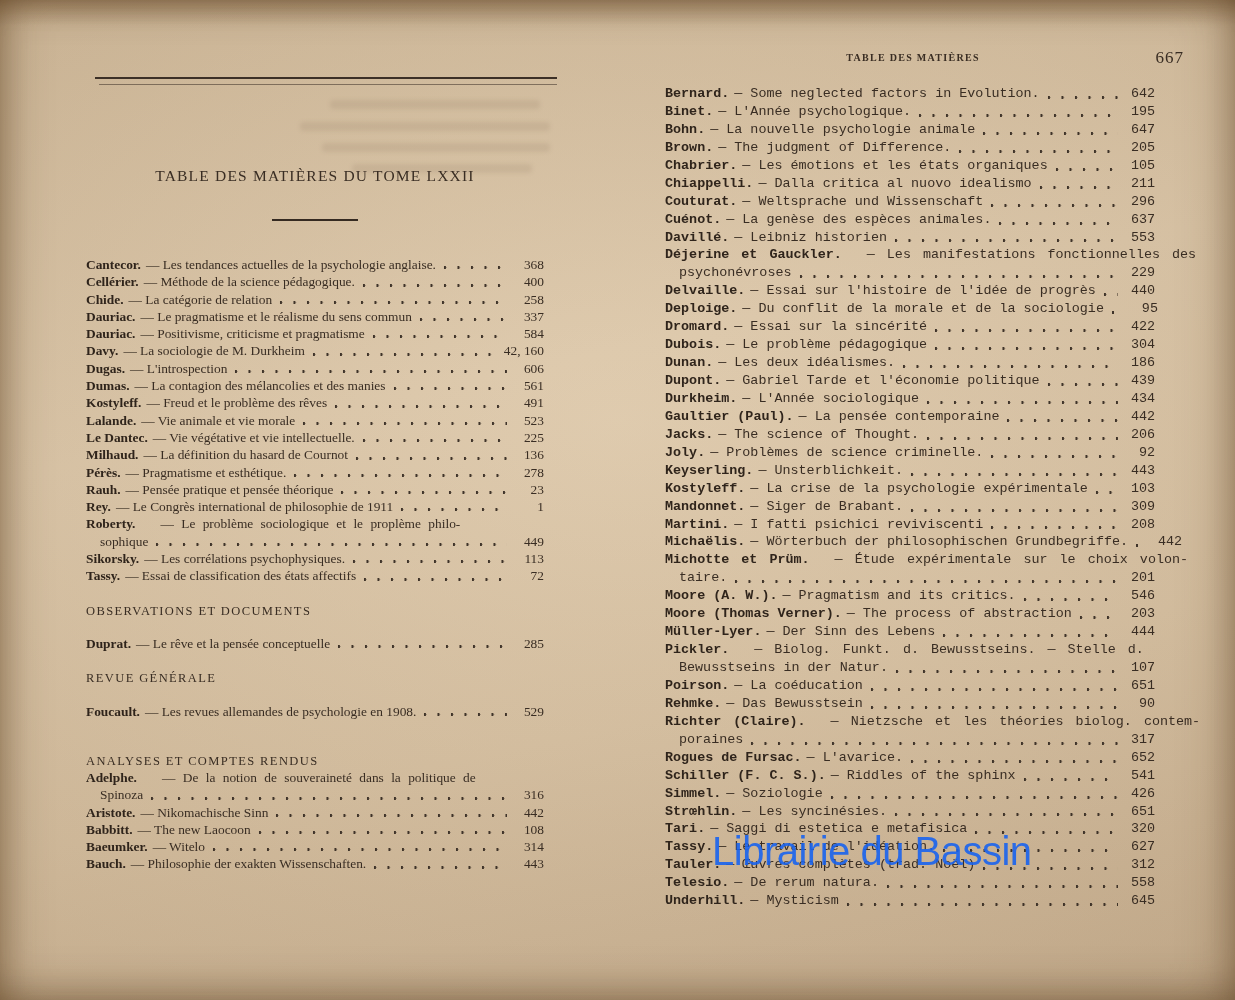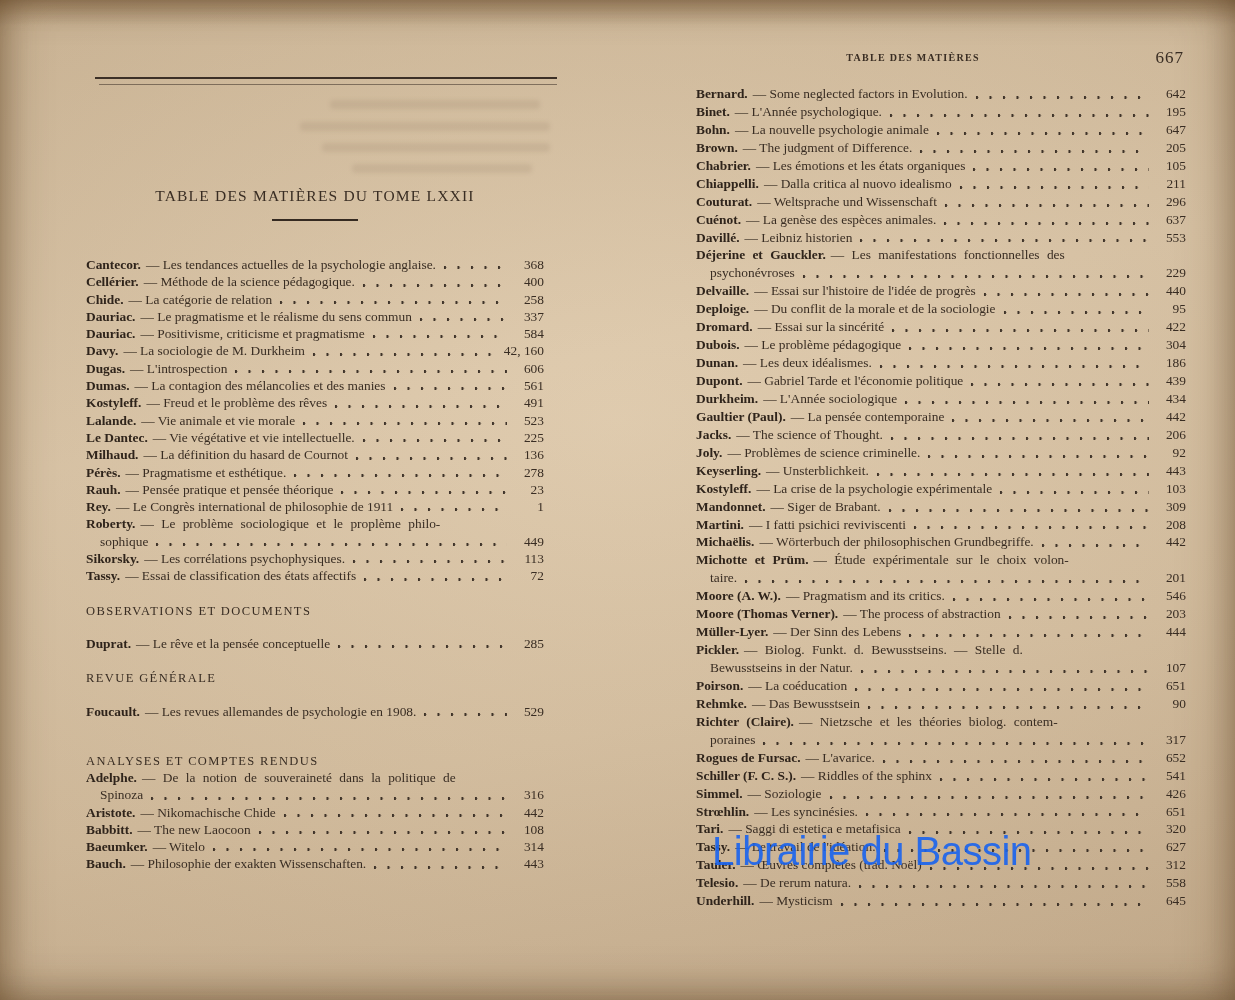--- a/index.html
+++ b/index.html
@@ -23,50 +23,50 @@
 
   
   .rule-top-a{position:absolute;left:95px;top:77px;width:462px;height:2px;background:#3c3027;}
   .rule-top-b{position:absolute;left:99px;top:84px;width:458px;height:1px;background:rgba(60,48,39,.55);}
   .title-rule{position:absolute;left:272px;top:219px;width:86px;height:2px;background:#352a21;}
 
   
   .ghost{position:absolute;background:rgba(118,93,66,.12);border-radius:4px;filter:blur(2px);}
 
   .left-title{position:absolute;left:70px;top:167px;width:490px;text-align:center;
-    font-size:15.5px;letter-spacing:1.2px;font-weight:400;white-space:nowrap;margin-top:20px;}
+    font-size:15.5px;letter-spacing:1.2px;font-weight:400;white-space:nowrap;}
 
   .sec-head{position:absolute;left:86px;width:458px;margin:0;text-align:left;
     font-size:12.5px;letter-spacing:1.4px;font-weight:400;}
 
   .toc{position:absolute;font-size:13.4px;}
   .toc .line{display:flex;align-items:baseline;height:17.3px;white-space:nowrap;}
   #right-list .line{height:17.95px;}
   .toc .author{font-weight:700;color:#2f241b;}
   .toc .t{margin-left:5px;}
   .toc .l2 .t{margin-left:14px;}
-  .toc .spread{word-spacing:4px;}
+  .toc .spread{word-spacing:4px;gap:20px;}
   .leader{flex:1 1 10px;min-width:10px;align-self:flex-end;height:5px;margin:0 3px 4px 7px;
     background-image:radial-gradient(circle at 2px 2.5px, rgba(55,44,35,.95) 1.15px, transparent 1.5px);
     background-size:13.5px 5px;background-repeat:repeat-x;}
   .pg{flex:none;min-width:34px;text-align:right;}
 
   #left-main{left:86px;top:257px;width:458px;}
   #head-obs{top:604px;}
   #left-obs{left:86px;top:636px;width:458px;}
   #head-revue{top:671px;}
   #left-revue{left:86px;top:704px;width:458px;}
   #head-analyses{top:739px;margin-top:15px;}
   #left-analyses{left:86px;top:770px;width:458px;}
 
   .rp-header{position:absolute;left:698px;top:52px;width:490px;height:22px;}
   .rp-header .running{position:absolute;left:0;right:60px;text-align:center;
     font-size:10px;font-weight:700;letter-spacing:1.3px;}
   .rp-header .folio{position:absolute;right:4px;top:-4px;font-size:17px;letter-spacing:1px;}
-  #right-list{left:696px;top:86px;width:490px;}
+  #right-list{left:665px;top:86px;width:490px;font-family:Liberation Mono, monospace;}
 
   .watermark{position:absolute;left:712px;top:829px;
     font-family:Liberation Sans, sans-serif;font-size:40px;font-weight:400;
     letter-spacing:-0.5px;color:rgba(24,99,238,0.90);white-space:nowrap;}
 </style>
 </head>
 <body>
 
 <div class="scene">
 
@@ -267,21 +267,21 @@
     </div>
   <div class="line l2">
             <span class="t">Spinoza</span>
             <span class="leader"></span>
             <span class="pg">316</span>
           </div>
         </div>
         <div class="entry">
     <div class="line l1">
       <span class="author">Aristote.</span>
-      <span class="t">— Nikomachische Chide</span>
+      <span class="t">— Nikomachische Sinn</span>
       <span class="leader"></span>
       <span class="pg">442</span>
     </div>
   </div>
         <div class="entry">
     <div class="line l1">
       <span class="author">Babbitt.</span>
       <span class="t">— The new Laocoon</span>
       <span class="leader"></span>
       <span class="pg">108</span>

